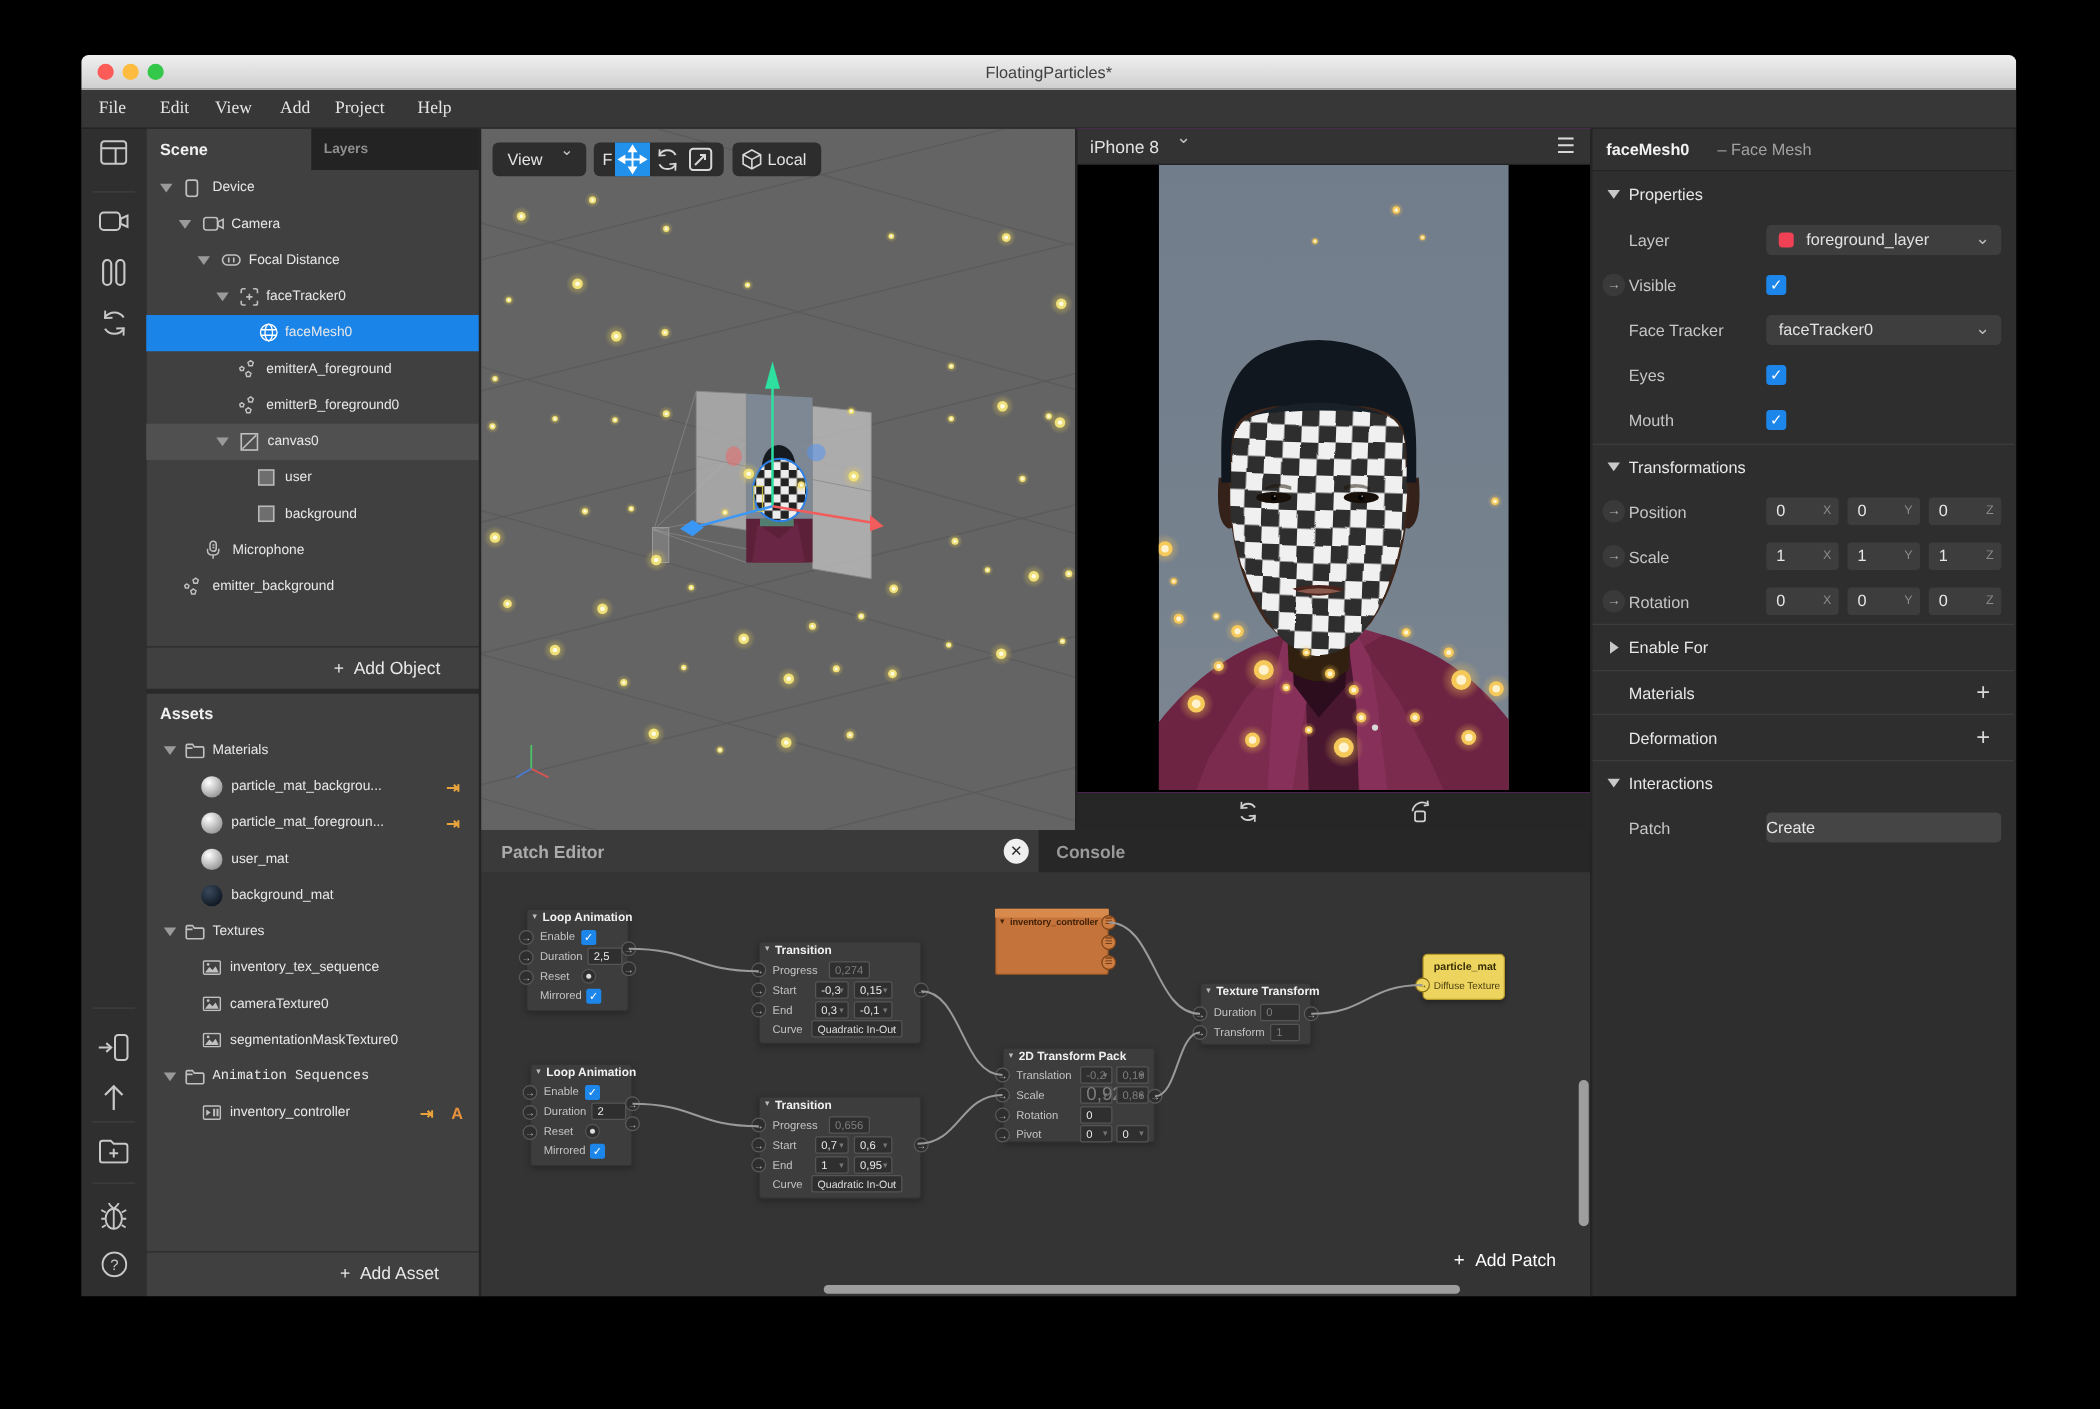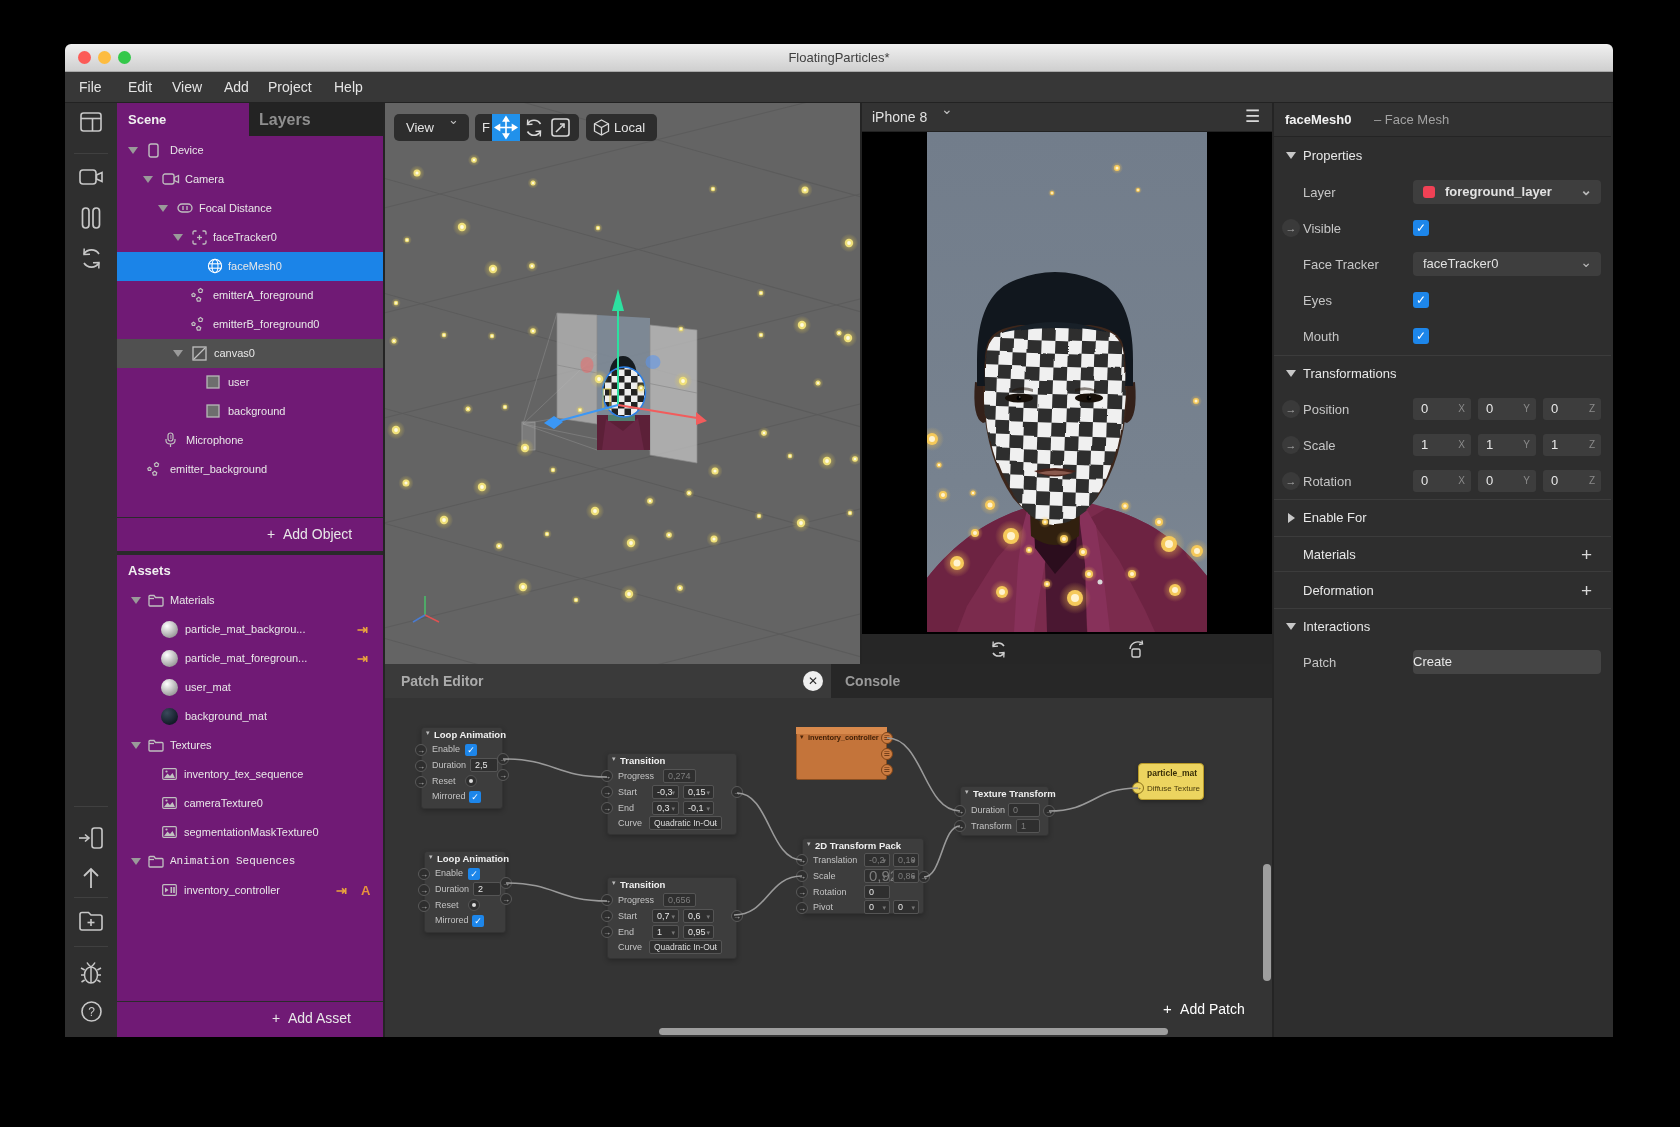--- a/index.html
+++ b/index.html
@@ -1,23 +1,23 @@
 <!DOCTYPE html>
 <html><head><meta charset="utf-8">
 <style>
 *{margin:0;padding:0;box-sizing:border-box;}
 html,body{width:1680px;height:1127px;background:#000;font-family:"Liberation Sans",sans-serif;overflow:hidden;}
 .abs{position:absolute;}
 #titlebar{left:65px;top:44px;width:1548px;height:28px;background:linear-gradient(#f0f0f0,#cfcfcf);border-radius:6px 6px 0 0;border-bottom:1px solid #a8a8a8;}
 #titlebar .title{width:100%;text-align:center;line-height:28px;font-size:13px;color:#404040;}
 .tl{top:51px;width:13px;height:13px;border-radius:50%;}
 #menubar{left:65px;top:72px;width:1548px;height:31px;background:#373737;border-bottom:1px solid #222;}
-#menubar span{display:inline-block;color:#e4e4e4;font-size:14px;line-height:30px;margin-right:0;}
+#menubar span{display:inline-block;color:#e4e4e4;font-size:14px;line-height:30px;margin-right:0;font-family:Liberation Serif, serif;}
 #toolstrip{left:65px;top:103px;width:52px;height:934px;background:#2f2f2f;}
-#scenepanel{left:117px;top:103px;width:267px;height:934px;background:#701a75;}
+#scenepanel{left:117px;top:103px;width:267px;height:934px;background:#404040;}
 #viewport{left:384px;top:103px;width:477px;height:561px;background:#646464;overflow:hidden;}
 #simulator{left:861px;top:103px;width:412px;height:561px;background:#d946ef;}
 #patch{left:384px;top:664px;width:889px;height:373px;background:#383838;overflow:hidden;}
 #rightpanel{left:1273px;top:103px;width:340px;height:934px;background:#2e2e2e;}
 .sep{position:absolute;background:#242424;}
 .ticon{position:absolute;left:0;top:0;}
 .trow{position:absolute;left:0;width:100%;height:29px;}
 .tlabel{position:absolute;font-size:11px;color:#e8e8e8;line-height:29px;white-space:nowrap;}
 .tri{position:absolute;width:0;height:0;border-left:5px solid transparent;border-right:5px solid transparent;border-top:7px solid #9a9a9a;margin-top:11px;}
 .trir{position:absolute;width:0;height:0;border-top:5px solid transparent;border-bottom:5px solid transparent;border-left:7px solid #9a9a9a;margin-top:9px;}
@@ -110,21 +110,21 @@
 <svg class="ticon" style="left:16px;top:898px;" width="21" height="21" viewBox="0 0 21 21">
       <g fill="none" stroke="#c8c8c8" stroke-width="1.6">
         <circle cx="10.5" cy="10.5" r="9.5"></circle>
       </g>
       <text x="10.5" y="15" font-size="12" fill="#c8c8c8" text-anchor="middle" font-family="Liberation Sans">?</text>
     </svg>
 </div>
 <div id="scenepanel" class="abs">
 <div style="position:absolute;left:132px;top:0;width:134px;height:33px;background:#232323;"></div>
 <div class="hdr" style="left:11px;top:0;line-height:33px;">Scene</div>
-<div style="position:absolute;left:142px;top:0;font-size:16px;font-weight:bold;color:#8f8f8f;line-height:33px;">Layers</div>
+<div style="position:absolute;left:142px;top:0;font-size:11px;font-weight:bold;color:#8f8f8f;line-height:33px;">Layers</div>
 
 <div class="trow" style="top:149px;background:#1b84e8;"></div>
 <div class="trow" style="top:236px;background:#505050;"></div>
 <div class="tri" style="left:11px;top:33px;"></div>
     <svg class="ticon" style="left:31px;top:40px;" width="11" height="15" viewBox="0 0 11 15">
       <rect x="1" y="1" width="9" height="13" rx="2" fill="none" stroke="#c0c0c0" stroke-width="1.4"></rect>
     </svg>
     <div class="tlabel" style="left:53px;top:33px;">Device</div>
     <div class="tri" style="left:26px;top:62px;"></div>
     <svg class="ticon" style="left:45px;top:70px;" width="18" height="12" viewBox="0 0 18 12">
@@ -925,21 +925,21 @@
     <div style="position:absolute;left:879px;top:200px;width:8px;height:117px;border-radius:4px;background:#9e9e9e;"></div>
   </div>
 <div id="rightpanel" class="abs">
 <div style="position:absolute;left:0;top:0;width:338px;height:34px;border-bottom:1px solid #242424;background:#313131;">
 <span style="position:absolute;left:12px;line-height:34px;font-size:13px;font-weight:bold;color:#f2f2f2;">faceMesh0</span>
 <span style="position:absolute;left:101px;line-height:34px;font-size:13px;color:#a2a2a2;">– Face Mesh</span>
     </div>
 <div class="tri" style="left:13px;top:38px;border-top-color:#c8c8c8;"></div>
 <div class="rlabel" style="left:30px;top:38px;color:#e8e8e8;">Properties</div>
 <div class="rlabel" style="left:30px;top:75px;">Layer</div>
-<div class="dd" style="top:77px;font-weight:bold;"><span class="sw"></span><span style="margin-left:32px;">foreground_layer</span><span class="chev">⌄</span></div>
+<div class="dd" style="top:77px;"><span class="sw"></span><span style="margin-left:32px;">foreground_layer</span><span class="chev">⌄</span></div>
 <div class="arrc" style="top:116px;">→</div>
 <div class="rlabel" style="left:30px;top:111px;">Visible</div>
 <div class="cb" style="top:117px;">✓</div>
 <div class="rlabel" style="left:30px;top:147px;">Face Tracker</div>
 <div class="dd" style="top:149px;"><span style="margin-left:10px;">faceTracker0</span><span class="chev">⌄</span></div>
 <div class="rlabel" style="left:30px;top:183px;">Eyes</div>
 <div class="cb" style="top:189px;">✓</div>
 <div class="rlabel" style="left:30px;top:219px;">Mouth</div>
 <div class="cb" style="top:225px;">✓</div>
 <div class="sep" style="left:0;top:252px;width:338px;height:1px;background:#3c3c3c;"></div>

